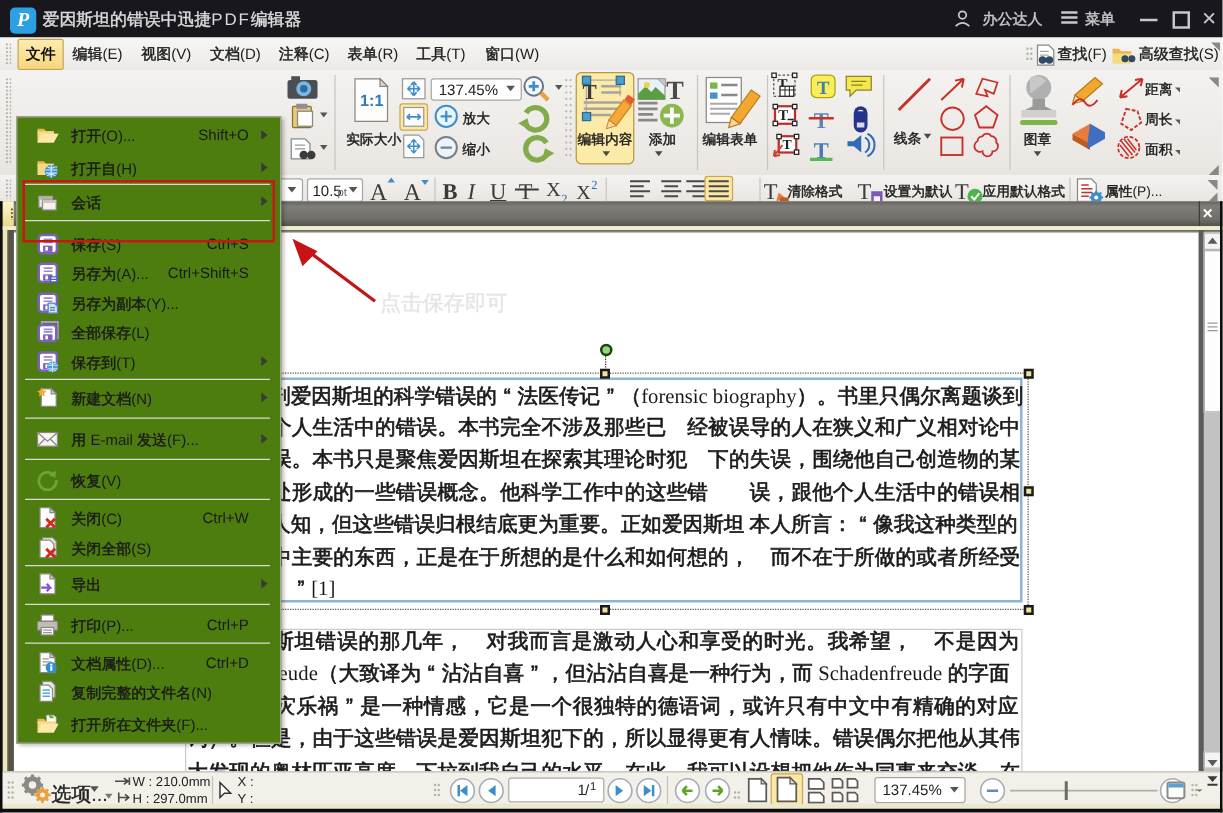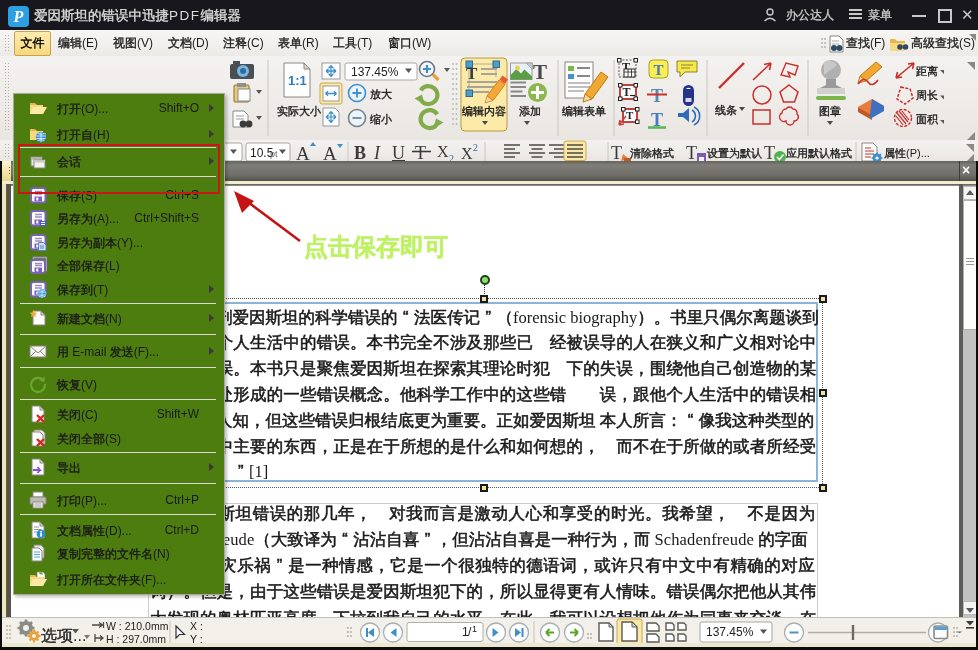--- a/index.html
+++ b/index.html
@@ -421,21 +421,21 @@
 <div class="abs" style="left:2px;top:161px;width:9px;height:20px;background:linear-gradient(#fdf6d0,#e8d88a);z-index:5"></div>
 <div class="abs" style="left:8px;top:166px;width:3px;height:10px;background-image:radial-gradient(#6a5a20 0.8px,transparent 1px);background-size:3px 3px;z-index:6"></div>
 
 <div class="abs" id="docarea">
   <div style="position:absolute;left:0;top:0.5px;width:978px;height:1.5px;background:#8a8a86"></div>
   <div id="page"></div>
   <svg class="abs" style="left:230px;top:5px" width="110" height="60" viewBox="0 0 110 60">
       <path d="M70 52 L14 10" stroke="#c41414" stroke-width="2.6" fill="none"></path>
       <path d="M4 2 L24 12 L12 24 Z" fill="#c41414"></path>
     </svg>
-  <div class="abs" style="left:304px;top:47px;font-family:'Liberation Serif',serif;font-weight:bold;font-size:24px;letter-spacing:1.8px;color:#bef264;white-space:nowrap"><span class="cjkc">点</span><span class="cjkc">击</span><span class="cjkc">保</span><span class="cjkc">存</span><span class="cjkc">即</span><span class="cjkc">可</span></div>
+  <div class="abs" style="left:304px;top:47px;font-family:'Liberation Serif',serif;font-weight:normal;font-size:17px;letter-spacing:1.8px;color:#e5e5e5;white-space:nowrap"><span class="cjkc">点</span><span class="cjkc">击</span><span class="cjkc">保</span><span class="cjkc">存</span><span class="cjkc">即</span><span class="cjkc">可</span></div>
 
   <div class="abs" style="left:146px;top:114px;width:677px;height:190px;border:1px dotted #555;box-sizing:border-box"></div>
   <div class="abs" style="left:150px;top:118px;width:668px;height:180px;border:2px solid #8cb4d4;box-sizing:border-box"></div>
   <div class="abs" style="left:484px;top:101px;width:1px;height:11px;border-left:1px dotted #333"></div>
   <div class="abs" style="left:480px;top:91px;width:10px;height:10px;border-radius:50%;background:#90d97a;border:2px solid #1e4213;box-sizing:border-box"></div>
   <div class="abs" style="left:148px;top:319px;width:668px;height:140px;border:1px solid #cccccc"></div>
 
   <div class="dtext" style="left:150px;top:122.5px"><span class="cjkc">本</span><span class="cjkc">书</span><span class="cjkc">是</span><span class="cjkc">解</span><span class="cjkc">剖</span><span class="cjkc">爱</span><span class="cjkc">因</span><span class="cjkc">斯</span><span class="cjkc">坦</span><span class="cjkc">的</span><span class="cjkc">科</span><span class="cjkc">学</span><span class="cjkc">错</span><span class="cjkc">误</span><span class="cjkc">的</span><span class="cjkc">“</span><span class="cjkc">法</span><span class="cjkc">医</span><span class="cjkc">传</span><span class="cjkc">记</span><span class="cjkc">”</span><span class="cjkc">（</span>forensic biography<span class="cjkc">）</span><span class="cjkc">。</span><span class="cjkc">书</span><span class="cjkc">里</span><span class="cjkc">只</span><span class="cjkc">偶</span><span class="cjkc">尔</span><span class="cjkc">离</span><span class="cjkc">题</span><span class="cjkc">谈</span><span class="cjkc">到</span></div>
   <div class="dtext wa" style="left:150px;top:148.3px"><span class="cjkc">爱</span><span class="cjkc">因</span><span class="cjkc">斯</span><span class="cjkc">坦</span><span class="cjkc">个</span><span class="cjkc">人</span><span class="cjkc">生</span><span class="cjkc">活</span><span class="cjkc">中</span><span class="cjkc">的</span><span class="cjkc">错</span><span class="cjkc">误</span><span class="cjkc">。</span><span class="cjkc">本</span><span class="cjkc">书</span><span class="cjkc">完</span><span class="cjkc">全</span><span class="cjkc">不</span><span class="cjkc">涉</span><span class="cjkc">及</span><span class="cjkc">那</span><span class="cjkc">些</span><span class="cjkc">已</span><span class="cjkc">　</span><span class="cjkc">经</span><span class="cjkc">被</span><span class="cjkc">误</span><span class="cjkc">导</span><span class="cjkc">的</span><span class="cjkc">人</span><span class="cjkc">在</span><span class="cjkc">狭</span><span class="cjkc">义</span><span class="cjkc">和</span><span class="cjkc">广</span><span class="cjkc">义</span><span class="cjkc">相</span><span class="cjkc">对</span><span class="cjkc">论</span><span class="cjkc">中</span></div>
   <div class="dtext wa" style="left:150px;top:174.1px"><span class="cjkc">理</span><span class="cjkc">论</span><span class="cjkc">的</span><span class="cjkc">错</span><span class="cjkc">误</span><span class="cjkc">。</span><span class="cjkc">本</span><span class="cjkc">书</span><span class="cjkc">只</span><span class="cjkc">是</span><span class="cjkc">聚</span><span class="cjkc">焦</span><span class="cjkc">爱</span><span class="cjkc">因</span><span class="cjkc">斯</span><span class="cjkc">坦</span><span class="cjkc">在</span><span class="cjkc">探</span><span class="cjkc">索</span><span class="cjkc">其</span><span class="cjkc">理</span><span class="cjkc">论</span><span class="cjkc">时</span><span class="cjkc">犯</span><span class="cjkc">　</span><span class="cjkc">下</span><span class="cjkc">的</span><span class="cjkc">失</span><span class="cjkc">误</span><span class="cjkc">，</span><span class="cjkc">围</span><span class="cjkc">绕</span><span class="cjkc">他</span><span class="cjkc">自</span><span class="cjkc">己</span><span class="cjkc">创</span><span class="cjkc">造</span><span class="cjkc">物</span><span class="cjkc">的</span><span class="cjkc">某</span></div>
@@ -713,21 +713,21 @@
     <div class="mlabel"><span class="cjkc">恢</span><span class="cjkc">复</span>(V)</div>
   </div>
   <div class="msep" style="top:305px"></div>
   <div class="mrow" style="top:308px">
     <svg class="mico" viewBox="0 0 18 18">
         <path d="M3 1 h8 l4 4 v12 h-12z" fill="#fdfdfd" stroke="#8a8880"></path>
         <path d="M11 1 l4 4 h-4z" fill="#d8d5d0" stroke="#8a8880"></path>
         <path d="M8 10 l7 7 M15 10 l-7 7" stroke="#d42a1e" stroke-width="2.4"></path>
       </svg>
     <div class="mlabel"><span class="cjkc">关</span><span class="cjkc">闭</span>(C)</div>
-      <div class="mshort">Shift+W</div>
+      <div class="mshort">Ctrl+W</div>
   </div>
   <div class="mrow" style="top:332px">
     <svg class="mico" viewBox="0 0 18 18">
         <path d="M5 1 h8 l3 3 v11 h-11z" fill="#e9e7e3" stroke="#8a8880"></path>
         <path d="M3 3 h8 l3 3 v11 h-11z" fill="#fdfdfd" stroke="#8a8880"></path>
         <path d="M8 10 l7 7 M15 10 l-7 7" stroke="#d42a1e" stroke-width="2.4"></path>
       </svg>
     <div class="mlabel"><span class="cjkc">关</span><span class="cjkc">闭</span><span class="cjkc">全</span><span class="cjkc">部</span>(S)</div>
   </div>
   <div class="msep" style="top:358px"></div>

